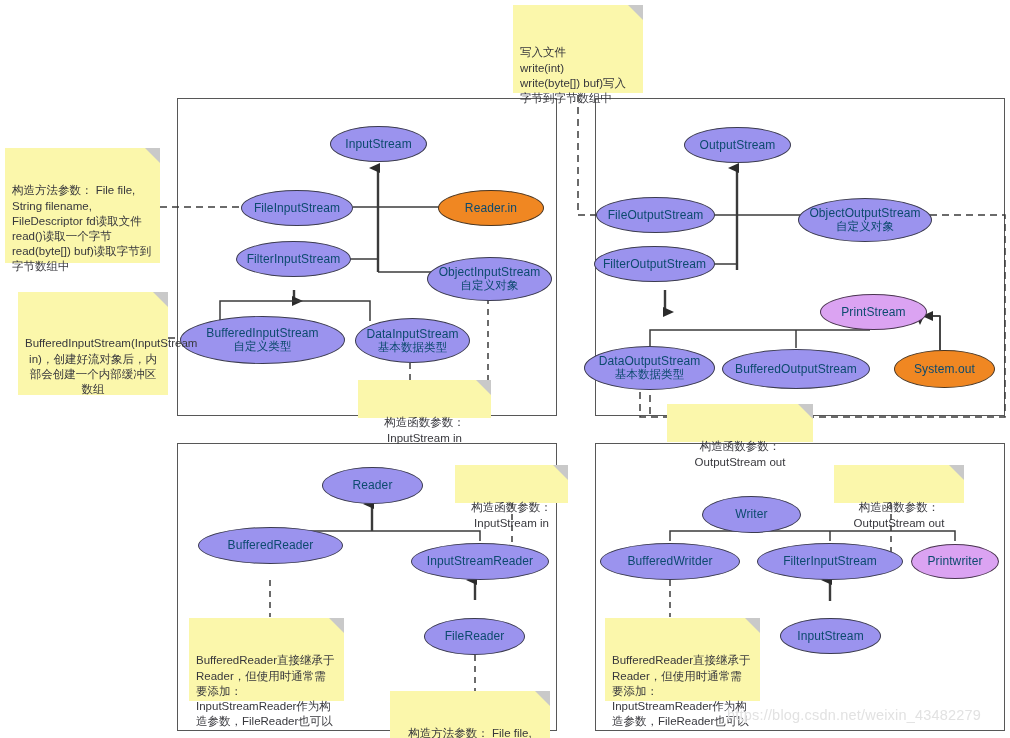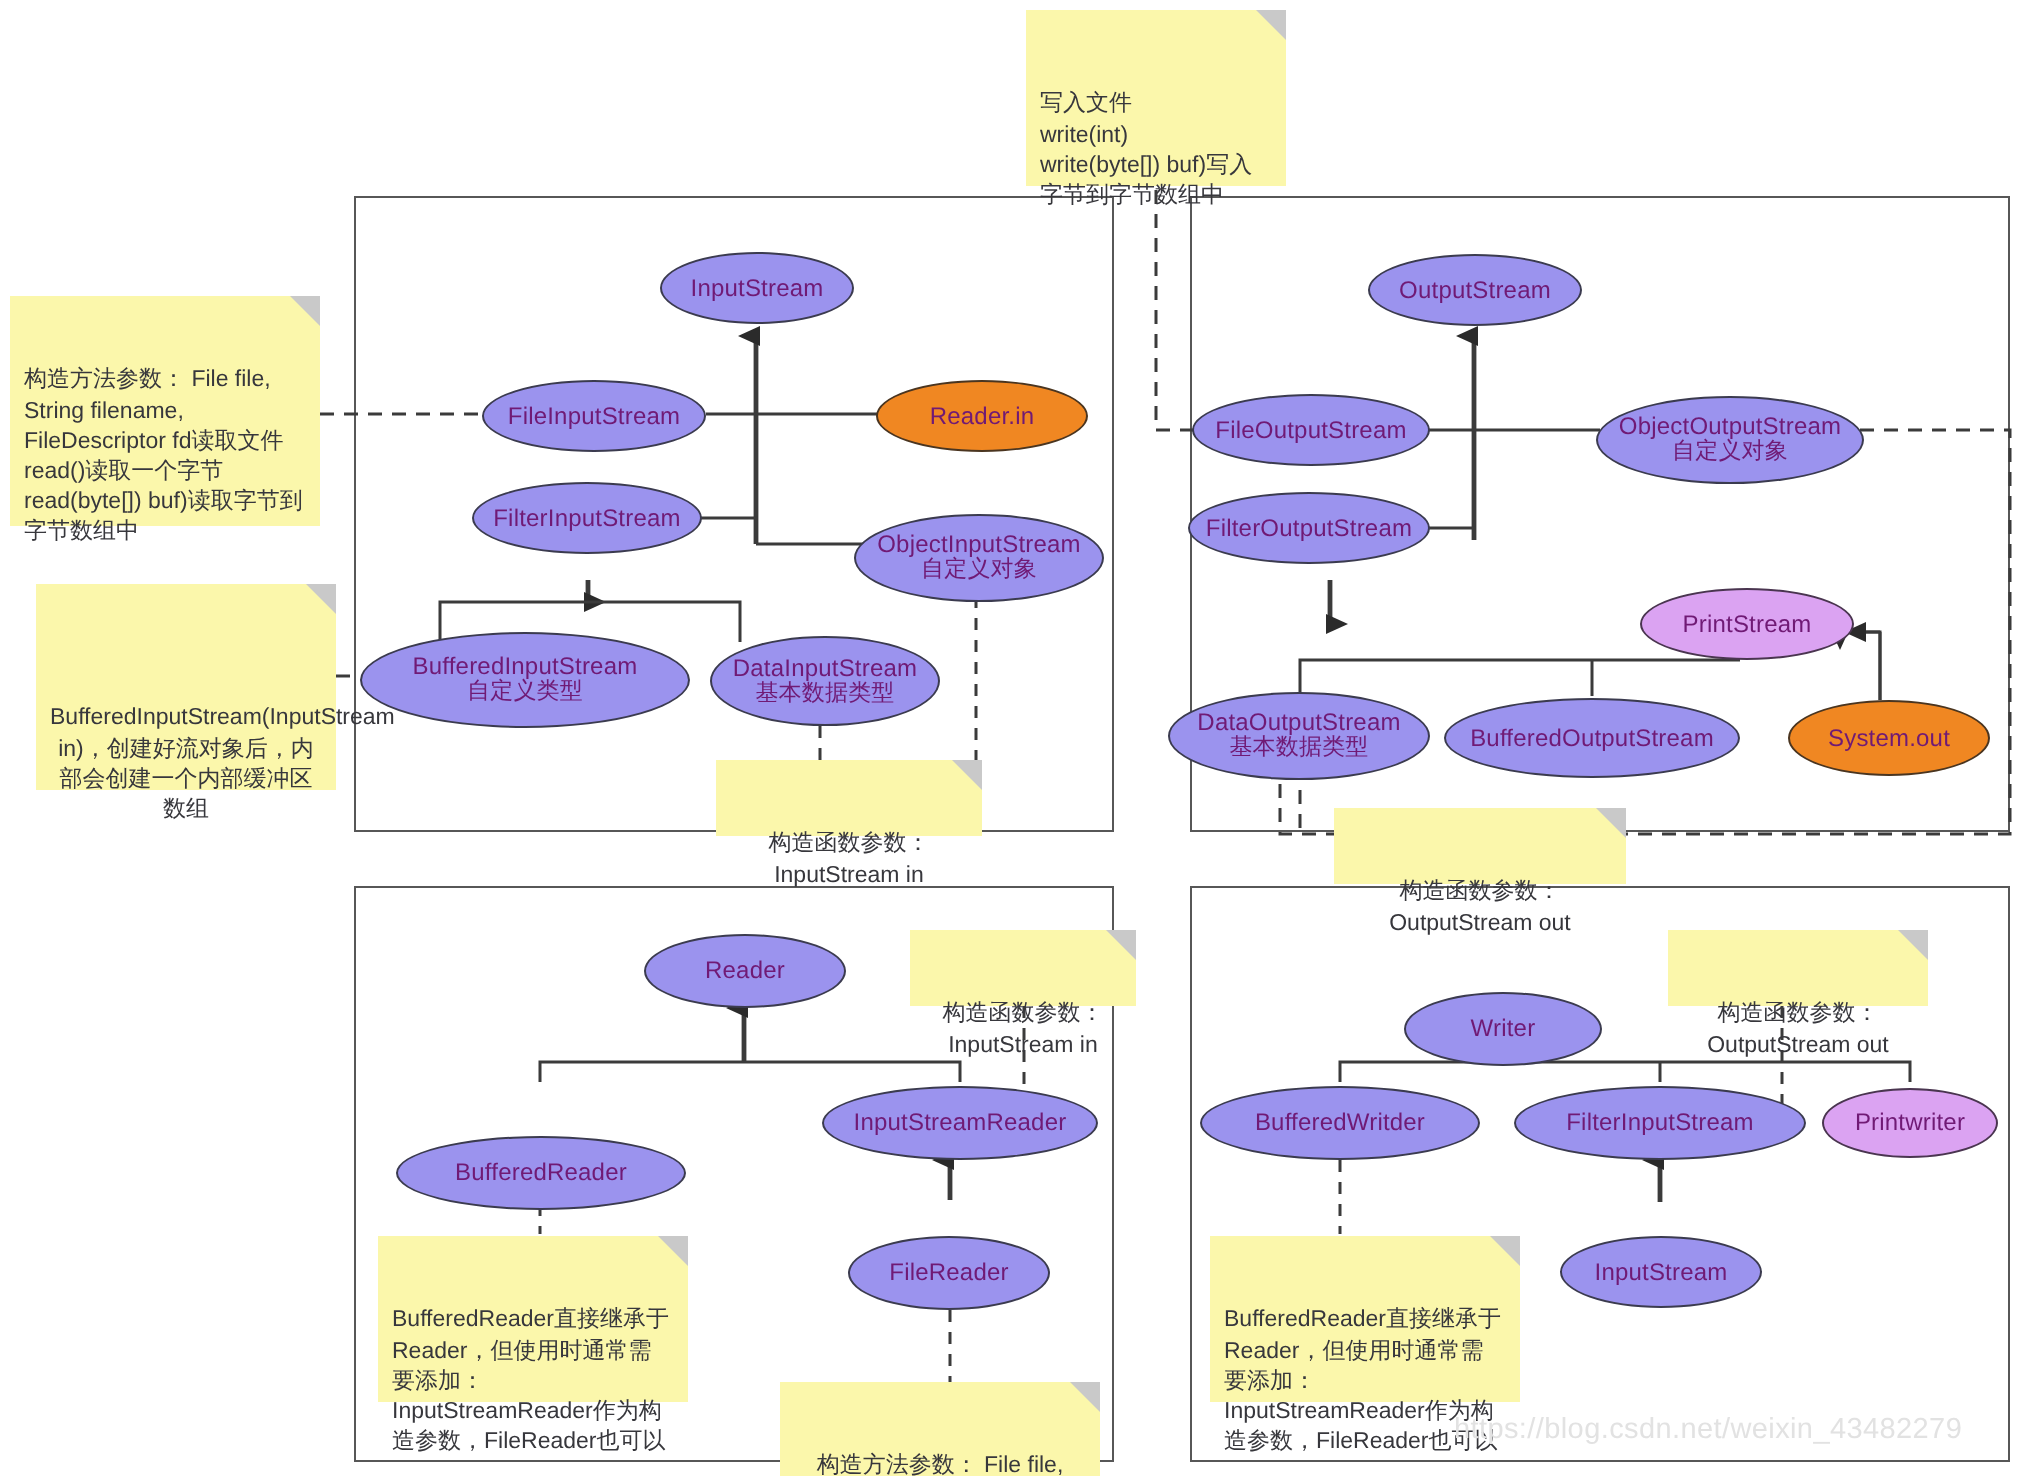--- a/index.html
+++ b/index.html
@@ -38,21 +38,21 @@
   .node {
     position: absolute;
     box-sizing: border-box;
     border-radius: 50%;
     border: 1.4px solid #3b3b4f;
     display: flex;
     flex-direction: column;
     align-items: center;
     justify-content: center;
     text-align: center;
-    color: #701a75;
+    color: #0c4a6e;
     font-size: 12px;
     line-height: 1.18;
     letter-spacing: 0.1px;
     z-index: 5;
     user-select: none;
   }
   .node.purple { background: #9b93ee; }
   .node.orange { background: #f08722; border-color: #4a3520; }
   .node.violet { background: #dba3f2; border-color: #4a3550; }
   .node .sub {
@@ -223,21 +223,21 @@
   </div>
 
   <div class="node orange" style="left:894px; top:350px; width:101px; height:38px;">
     <span>System.out</span>
   </div>
 
   <div class="node purple" style="left:322px; top:467px; width:101px; height:37px;">
     <span>Reader</span>
   </div>
 
-  <div class="node purple" style="left:198px; top:568px; width:145px; height:37px;">
+  <div class="node purple" style="left:198px; top:527px; width:145px; height:37px;">
     <span>BufferedReader</span>
   </div>
 
   <div class="node purple" style="left:411px; top:543px; width:138px; height:37px;text-align:right;">
     <span>InputStreamReader</span>
   </div>
 
   <div class="node purple" style="left:424px; top:618px; width:101px; height:37px;">
     <span>FileReader</span>
   </div>
@@ -264,21 +264,21 @@
 
   <div class="note" style="left:5px; top:148px; width:155px; height:115px;">
     <span class="fold"></span>
     <span>构造方法参数： File file,
 String filename,
 FileDescriptor fd读取文件
 read()读取一个字节
 read(byte[]) buf)读取字节到字节数组中</span>
   </div>
 
-  <div class="note center" style="left:18px; top:292px; width:150px; height:103px; padding-top:30px;">
+  <div class="note center" style="left:18px; top:292px; width:150px; height:103px; padding-top:14px;">
     <span class="fold"></span>
     <span>BufferedInputStream(InputStream in)，创建好流对象后，内部会创建一个内部缓冲区数组</span>
   </div>
 
   <div class="note" style="left:513px; top:5px; width:130px; height:88px; padding-top:10px;">
     <span class="fold"></span>
     <span>写入文件
 write(int)
 write(byte[]) buf)写入字节到字节数组中</span>
   </div>

